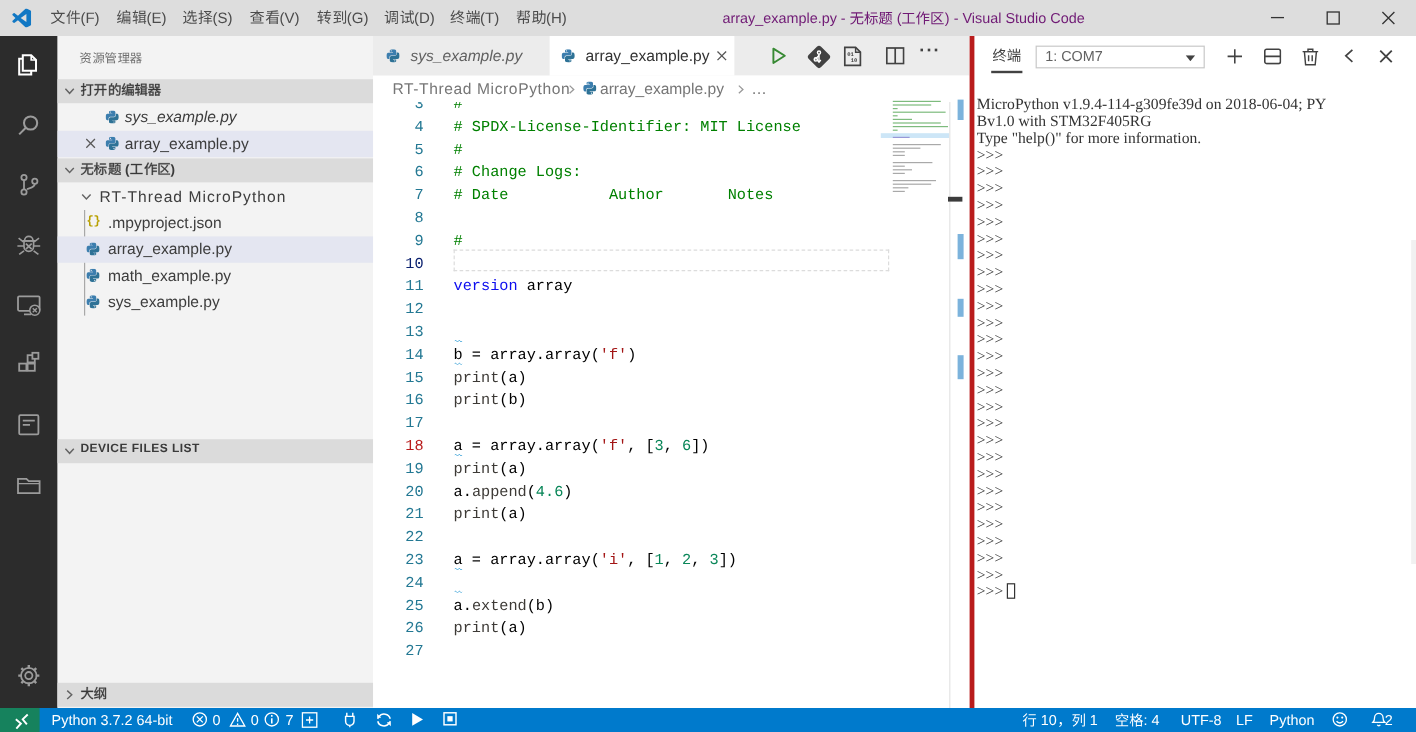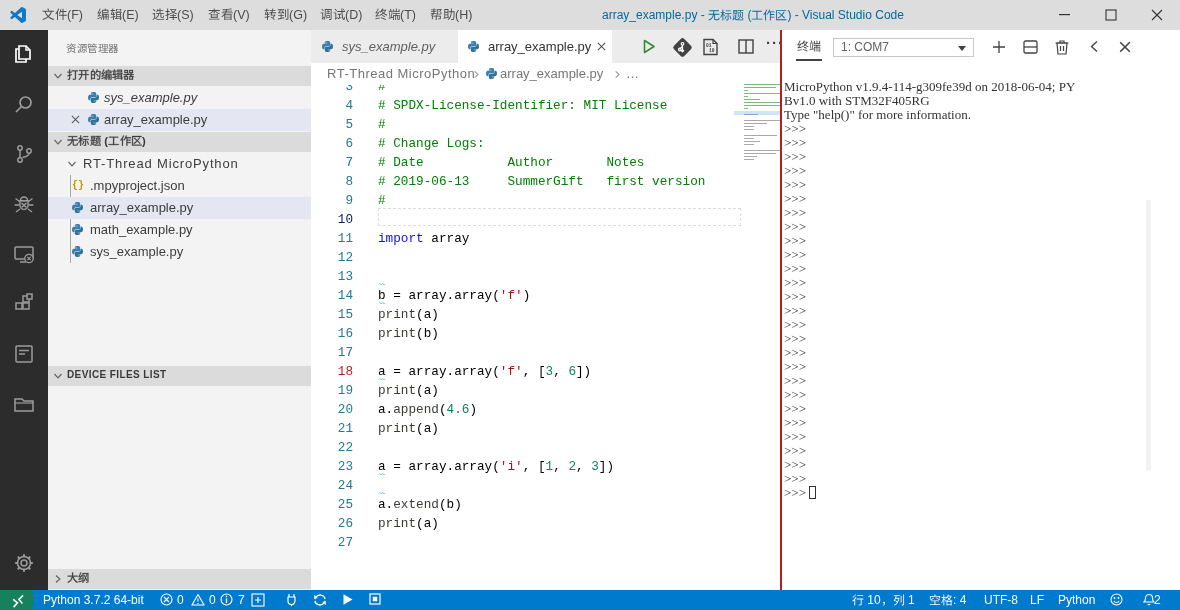--- a/index.html
+++ b/index.html
@@ -17,21 +17,21 @@
 #tabs{left:311px;top:30px;width:497px;height:33px;background:#ececec}
 .tab{position:absolute;top:0;height:33px;font-size:13px;color:#616161;line-height:33px}
 #breadcrumb{left:311px;top:63px;width:497px;height:22px;background:#fff;color:#767676;font-size:13px;line-height:22px}
 #editor{left:311px;top:85px;width:497px;height:505px;background:#fff;overflow:hidden}
 .cl{position:absolute;left:67px;height:19px;line-height:19px;font-family:"Liberation Mono",monospace;font-size:12.7px;white-space:pre;color:#000}
 .ln{position:absolute;left:0;width:42px;height:19px;line-height:19px;text-align:right;font-family:"Liberation Mono",monospace;font-size:12.7px;color:#237893}
 .c{color:#008000}.k{color:#0d0dee}.s{color:#a31515}.n{color:#098658}.f{color:#3d3a36}
 .sq{position:absolute;width:8px;height:3px}
 #minimap{left:734px;top:84px;width:57px;height:200px}
 .mml{position:absolute;height:1.4px}
-#panel{left:780px;top:30px;width:372px;height:560px;background:#fff;border-left:2px solid #b91c1c}
+#panel{left:808px;top:30px;width:372px;height:560px;background:#fff;border-left:4px solid #b91c1c}
 #term{position:absolute;left:2px;top:50px;font-family:Liberation Serif, serif;font-size:13px;line-height:14px;color:#333;white-space:pre}
 #statusbar{left:0;top:590px;width:1180px;height:20px;background:#007acc;color:#fff;font-size:12px}
 .st{position:absolute;top:0;height:20px;line-height:20px;white-space:nowrap}
 .sic{position:absolute;top:3px}
 svg.i{display:block}
 </style></head><body>
 <svg width="0" height="0" style="position:absolute">
 <defs>
 <path id="u6587" transform="scale(1,-1)" d="M423 823C453 774 485 707 497 666L580 693C566 734 531 799 501 847ZM50 664V590H206C265 438 344 307 447 200C337 108 202 40 36 -7C51 -25 75 -60 83 -78C250 -24 389 48 502 146C615 46 751 -28 915 -73C928 -52 950 -20 967 -4C807 36 671 107 560 201C661 304 738 432 796 590H954V664ZM504 253C410 348 336 462 284 590H711C661 455 592 344 504 253Z"></path>
 <path id="u4ef6" transform="scale(1,-1)" d="M317 341V268H604V-80H679V268H953V341H679V562H909V635H679V828H604V635H470C483 680 494 728 504 775L432 790C409 659 367 530 309 447C327 438 359 420 373 409C400 451 425 504 446 562H604V341ZM268 836C214 685 126 535 32 437C45 420 67 381 75 363C107 397 137 437 167 480V-78H239V597C277 667 311 741 339 815Z"></path>
@@ -113,21 +113,21 @@
 <div class="menuitem" style="left:375px"><svg class="cj" viewBox="0 -880 1000 1000">
         <use href="#u7ec8"></use>
       </svg><svg class="cj" viewBox="0 -880 1000 1000">
         <use href="#u7aef"></use>
       </svg>(T)</div>
 <div class="menuitem" style="left:430px"><svg class="cj" viewBox="0 -880 1000 1000">
         <use href="#u5e2e"></use>
       </svg><svg class="cj" viewBox="0 -880 1000 1000">
         <use href="#u52a9"></use>
       </svg>(H)</div>
-<div class="menuitem" style="left:602px;color:#0369a1;font-size:12px">array_example.py - <svg class="cj" viewBox="0 -880 1000 1000">
+<div class="menuitem" style="left:602px;color:#701a75;font-size:12px">array_example.py - <svg class="cj" viewBox="0 -880 1000 1000">
         <use href="#u65e0"></use>
       </svg><svg class="cj" viewBox="0 -880 1000 1000">
         <use href="#u6807"></use>
       </svg><svg class="cj" viewBox="0 -880 1000 1000">
         <use href="#u9898"></use>
       </svg> (<svg class="cj" viewBox="0 -880 1000 1000">
         <use href="#u5de5"></use>
       </svg><svg class="cj" viewBox="0 -880 1000 1000">
         <use href="#u4f5c"></use>
       </svg><svg class="cj" viewBox="0 -880 1000 1000">
@@ -353,27 +353,26 @@
     <div class="cl" style="top:-8px"><span class="c">#</span></div>
 <div class="ln" style="top:11px;color:#237893">4</div>
     <div class="cl" style="top:11px"><span class="c"># SPDX-License-Identifier: MIT License</span></div>
 <div class="ln" style="top:30px;color:#237893">5</div>
     <div class="cl" style="top:30px"><span class="c">#</span></div>
 <div class="ln" style="top:49px;color:#237893">6</div>
     <div class="cl" style="top:49px"><span class="c"># Change Logs:</span></div>
 <div class="ln" style="top:68px;color:#237893">7</div>
     <div class="cl" style="top:68px"><span class="c"># Date           Author       Notes</span></div>
 <div class="ln" style="top:87px;color:#237893">8</div>
-    <div class="cl" style="top:87px"><span class="c"># 2019-06-13     SummerGift   first version</span></div>
 <div class="ln" style="top:106px;color:#237893">9</div>
     <div class="cl" style="top:106px"><span class="c">#</span></div>
 <div class="ln" style="top:125px;color:#0b216f">10</div>
     <div class="cl" style="top:125px"></div>
 <div class="ln" style="top:144px;color:#237893">11</div>
-    <div class="cl" style="top:144px"><span class="k">import</span> array</div>
+    <div class="cl" style="top:144px"><span class="k">version</span> array</div>
 <div class="ln" style="top:163px;color:#237893">12</div>
     <div class="cl" style="top:163px"></div>
 <div class="ln" style="top:182px;color:#237893">13</div>
 <div class="ln" style="top:201px;color:#237893">14</div>
     <div class="cl" style="top:201px">b = array.array(<span class="s">'f'</span>)</div>
 <div class="ln" style="top:220px;color:#237893">15</div>
     <div class="cl" style="top:220px"><span class="f">print</span>(a)</div>
 <div class="ln" style="top:239px;color:#237893">16</div>
     <div class="cl" style="top:239px"><span class="f">print</span>(b)</div>
 <div class="ln" style="top:258px;color:#237893">17</div>

